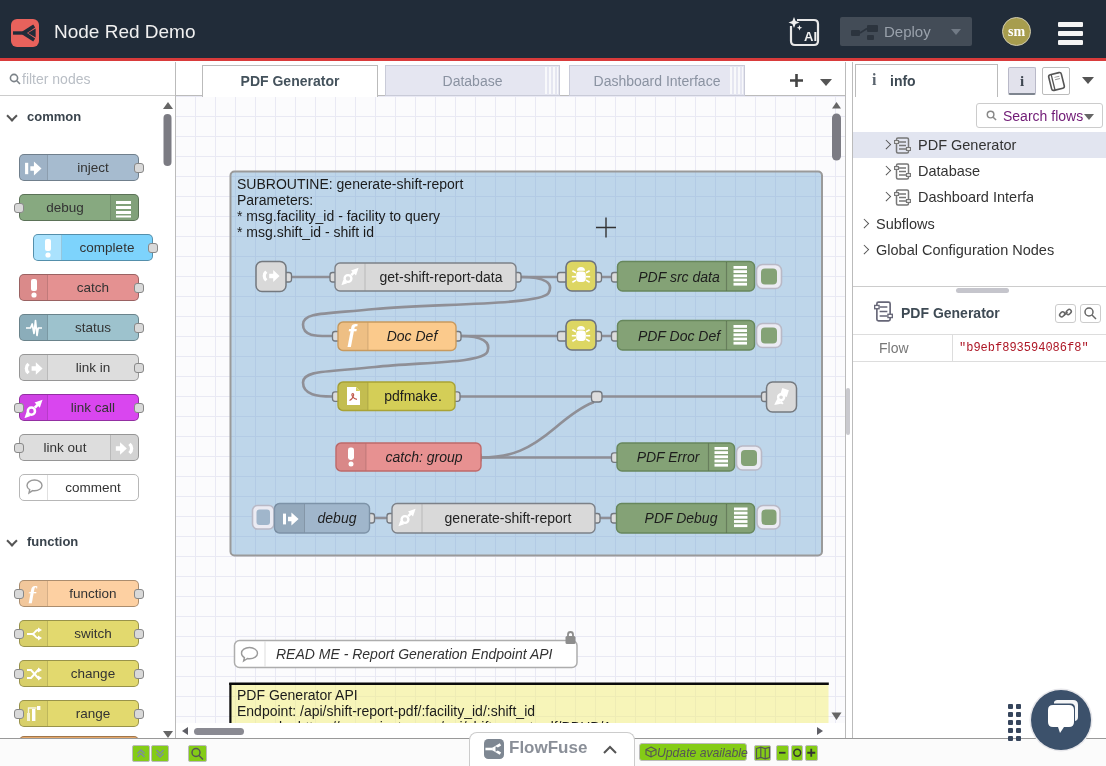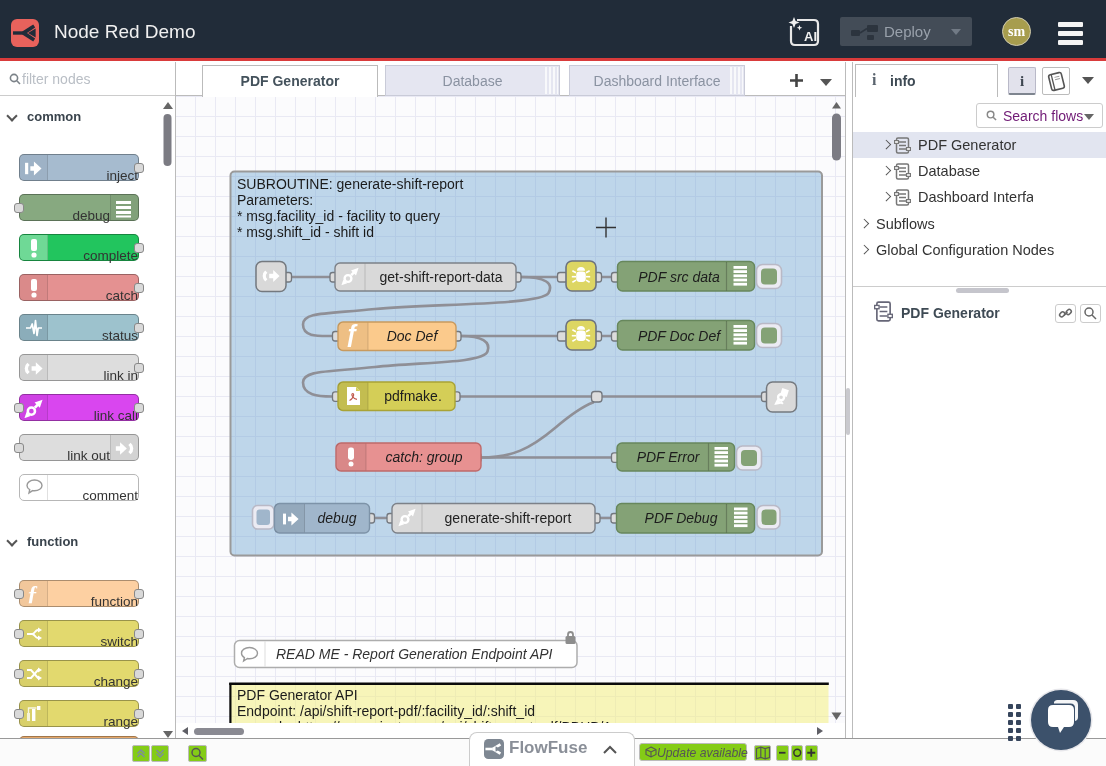--- a/index.html
+++ b/index.html
@@ -22,21 +22,21 @@
   #palette { position:absolute; left:0; top:62px; width:176px; height:704px; background:#fff; border-right:1px solid #bbb; }
   #psearch { position:absolute; left:0; top:0; width:175px; height:34px; border-bottom:1px solid #ccc; }
   #psearch .ph { position:absolute; left:22px; top:9px; font-size:14px; color:#b9bec5; }
   .cat { position:absolute; left:0; width:175px; font-size:13px; font-weight:bold; color:#39434c; }
   .cat .chev { position:absolute; left:8px; top:3px; width:8px; height:8px; border-left:2px solid #555; border-bottom:2px solid #555; transform:rotate(-45deg); }
   .cat .lbl { position:absolute; left:27px; top:0; }
   .pnode { position:absolute; left:19px; width:120px; height:27px; border-radius:5px; border:1.4px solid rgba(0,0,0,0.32); font-size:13.5px; color:#333; }
   .pnode .ibox { position:absolute; top:0; width:28px; height:100%; }
   .pnode .iboxL { left:0; border-right:1px solid rgba(0,0,0,0.12); border-radius:4px 0 0 4px; background:rgba(0,0,0,0.045); }
   .pnode .iboxR { right:0; border-left:1px solid rgba(0,0,0,0.12); border-radius:0 4px 4px 0; background:rgba(0,0,0,0.045); }
-  .pnode .plbl { position:absolute; top:13px; white-space:nowrap; width:90px; text-align:right; }
+  .pnode .plbl { position:absolute; top:5px; white-space:nowrap; width:90px; text-align:center; }
   .pport { position:absolute; width:10px; height:10px; border-radius:3px; background:#d9d9d9; border:1.2px solid #888; top:8px; }
   .pportR { right:-6px; }
   .pportL { left:-6px; }
   .picon { position:absolute; top:4px; }
 
   
   #tabbar { position:absolute; left:176px; top:62px; width:669px; height:34px; background:#fff; border-bottom:1px solid #bbb; }
   .wtab { position:absolute; top:65px; height:31px; font-size:14px; text-align:center; line-height:30px; }
   .wtab.active { background:#fff; border:1px solid #bbb; border-bottom:none; color:#44525c; font-weight:bold; z-index:3; height:32px; }
   .wtab.inactive { background:#e5e6f1; border:1px solid #c9cbd8; color:#8a92a1; }
@@ -132,21 +132,21 @@
               <rect x="1" y="2" width="15" height="3"></rect>
               <rect x="1" y="7" width="15" height="3"></rect>
               <rect x="1" y="12" width="15" height="3"></rect>
               <rect x="1" y="16.5" width="15" height="2"></rect>
             </g>
           </svg>
         <div class="plbl" style="left:0px;">debug</div>
         <span class="pport pportL"></span>
       </div>
 
-      <div class="pnode" style="top:172px; background:#22c55e;">
+      <div class="pnode" style="top:172px; background:#7dd3fc;margin-left:14px;">
         <div class="ibox iboxL" style="background:rgba(255,255,255,0.35);"></div>
         <svg class="picon" style="left:9px;" width="10" height="19" viewBox="0 0 10 19">
             <rect x="2" y="0" width="6" height="12" rx="2" fill="#fff"></rect>
             <circle cx="5" cy="16" r="2.6" fill="#fff"></circle>
           </svg>
         <div class="plbl" style="left:28px;">complete</div>
         <span class="pport pportR"></span>
       </div>
 
       <div class="pnode" style="top:212px; background:#e49191;">
@@ -572,20 +572,25 @@
           </g>
         </svg>
     </div>
     <div style="position:absolute;left:227px;top:242px;width:21px;height:19px;background:#fff;border:1px solid #ccc;border-radius:3px;">
       <svg width="19" height="17" viewBox="0 0 19 17">
           <circle cx="8" cy="7" r="4" fill="none" stroke="#666" stroke-width="1.5"></circle>
           <path d="M11 10 L15 14" stroke="#666" stroke-width="1.5"></path>
         </svg>
     </div>
 
+    <div style="position:absolute;left:0;top:272px;width:254px;height:28px;border-top:1px solid #ddd;border-bottom:1px solid #ddd;">
+      <span style="position:absolute;left:26px;top:5px;font-size:14px;color:#777;">Flow</span>
+      <div style="position:absolute;left:99px;top:0;bottom:0;border-left:1px solid #ddd;"></div>
+      <span style="position:absolute;left:106px;top:6px;font-size:12px;font-family:'Liberation Mono',monospace;color:#ad1625;">"b9ebf893594086f8"</span>
+    </div>
   </div>
 
   <div id="footer">
     <div class="fbtn" style="left:132px;top:5.5px;width:18px;height:17px;">
       <svg width="16" height="15" viewBox="0 0 16 15">
           <path d="M4.5 7.5 L8 4 L11.5 7.5 M4.5 11 L8 7.5 L11.5 11" stroke="#7d8d9d" stroke-width="1.5" fill="none"></path>
         </svg>
     </div>
     <div class="fbtn" style="left:150.5px;top:5.5px;width:18px;height:17px;">
       <svg width="16" height="15" viewBox="0 0 16 15">

